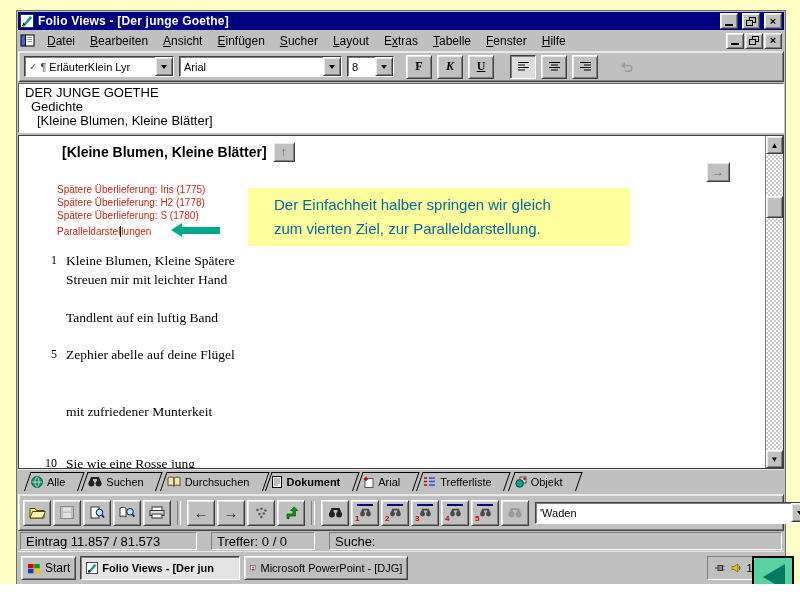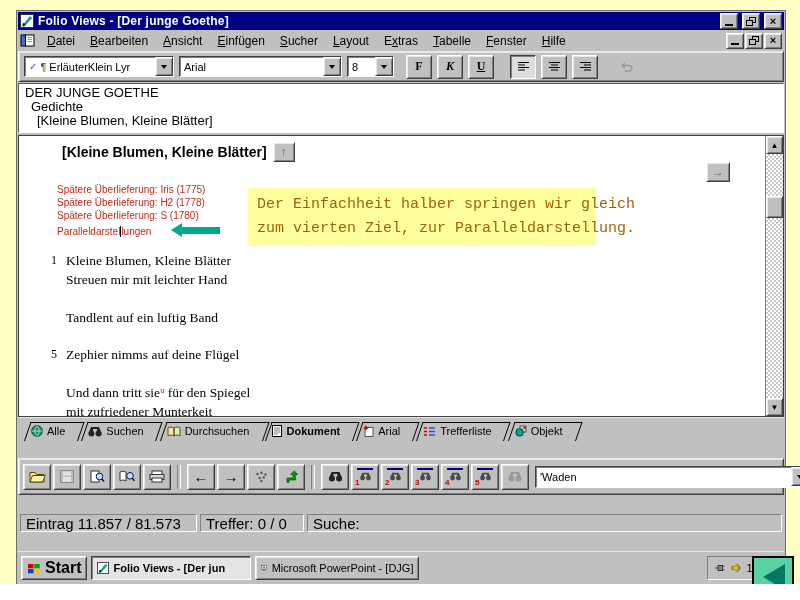--- a/index.html
+++ b/index.html
@@ -42,54 +42,54 @@
   .dochead{position:absolute;left:43px;top:6px;display:flex;align-items:center;gap:6px;
            font-family:"Liberation Sans",sans-serif;font-weight:bold;font-size:14px;white-space:nowrap}
   .squarebtn{width:20px;height:18px;display:flex;align-items:center;justify-content:center;
              font-weight:bold;font-size:12px;color:#3c7a86}
   .jumpright{position:absolute;right:35px;top:26px}
   .ann{position:absolute;left:38px;font-family:"Liberation Sans",sans-serif;font-size:10px;white-space:nowrap}
   .caret{display:inline-block;width:1px;height:11px;background:#000;vertical-align:-2px}
   .tealarrow{display:inline-flex;align-items:center;margin-left:10px;vertical-align:-2px}
   .tealarrow .head{width:0;height:0;border:7px solid transparent;border-right:11px solid #00a98c}
   .tealarrow .shaft{width:38px;height:7px;background:#00a98c}
-  .callout{position:absolute;left:229px;top:52px;width:330px;padding:5px 9px;background:#ffff9e;
-           font-family:Liberation Mono, monospace;font-size:15px;line-height:24px;color:#a16207;white-space:nowrap}
+  .callout{position:absolute;left:229px;top:52px;width:330px;padding:5px 26px;background:#ffff9e;
+           font-family:Liberation Sans, sans-serif;font-size:15px;line-height:24px;color:#0369a1;white-space:nowrap}
   .pline{position:absolute;left:0;display:flex;font-size:13.5px;white-space:nowrap}
   .pnum{width:38px;text-align:right;padding-right:9px;font-size:12px}
   .red{color:#c22818}
   .redsup{color:#cc0000;font-size:8.5px;vertical-align:4px}
   
   .vscroll{flex:0 0 17px;display:flex;flex-direction:column;border-left:1px solid #808080;
            background:#dadada;background-image:conic-gradient(#fff 25%,#c8c8c8 0 50%,#fff 0 75%,#c8c8c8 0);background-size:4px 4px}
   .sbtn{flex:0 0 16px;display:flex;align-items:center;justify-content:center;font-size:8px;color:#000}
   .thumb{flex:0 0 20px;margin-top:42px}
   .vsp{flex:1}
   
-  .tabbar{flex:0 0 auto;height:22px;display:flex;align-items:center;padding:2px 6px 16px;gap:3px;border-top:1px solid #e8e8e8}
+  .tabbar{flex:0 0 auto;height:22px;display:flex;align-items:flex-start;padding:2px 6px 0;gap:3px;border-top:1px solid #e8e8e8}
   .tab{position:relative;height:19px;padding:0 13px 0 7px;display:flex;align-items:center;gap:4px;font-size:11px;white-space:nowrap}
   .tab:before{content:"";position:absolute;inset:0;background:#c0c0c0;border:1px solid #000;border-bottom:0;
               transform:skewX(-19deg);transform-origin:100% 100%}
   .tab>*{position:relative}
   .tab.active{font-weight:bold}
   
   .navbar{flex:0 0 auto;height:31px;display:flex;align-items:center;gap:2px;padding:2px 4px;border-top:1px solid #e8e8e8}
   .nbtn{width:26px;height:24px;display:flex;align-items:center;justify-content:center;position:relative;flex:0 0 auto}
   .arrowg{font-size:15px;font-weight:bold;line-height:1}
   .sep{width:2px;height:24px;border-left:1px solid #808080;border-right:1px solid #fff;margin:0 4px;flex:0 0 auto}
   .numtag{position:absolute;left:3px;bottom:2px;font-size:8px;font-weight:bold;color:#cc0000;line-height:1}
   .bluebar{position:absolute;top:3px;left:5px;width:16px;height:2px;background:#000080}
   .qcombo{flex:0 0 auto;width:275px;height:22px;margin-left:4px}
   
-  .statusbar{flex:0 0 auto;height:18px;display:flex;gap:3px;padding:19px 2px;font-size:15px;align-items:stretch}
+  .statusbar{flex:0 0 auto;height:18px;display:flex;gap:14px;padding:1px 2px;font-size:13px;align-items:stretch}
   .spanel{display:flex;align-items:center;padding:0 5px;white-space:nowrap}
   
   .taskbar{flex:0 0 auto;height:28px;border-top:1px solid #e8e8e8;display:flex;align-items:center;gap:4px;padding:2px 3px}
   .task{height:22px;display:flex;align-items:center;gap:4px;font-size:11px;padding:0 5px;white-space:nowrap;overflow:hidden}
-  .task.start{font-weight:bold;font-size:16px}
+  .task.start{font-weight:normal;font-size:12px}
   .task.active{font-weight:bold;background:#e4e4e4;border-color:#404040 #fff #fff #404040;box-shadow:inset 1px 1px 0 #808080}
   .tray{margin-left:auto;height:22px;display:flex;align-items:center;gap:4px;padding:0 6px;font-size:11px}
   
   .navov{position:absolute;left:752px;top:556px;width:42px;height:42px;background:#5ad1a0;border:2px solid #000;
          display:flex;align-items:center;justify-content:center;box-sizing:border-box}
   .navov .tri-l{width:0;height:0;border:13px solid transparent;border-right:22px solid #007a63;margin-left:-12px}
   svg{display:block}
 </style>
 </head>
 <body>
@@ -228,43 +228,42 @@
             </span>
         </div>
 
         <div class="callout">
           <div>Der Einfachheit halber springen wir gleich</div>
           <div>zum vierten Ziel, zur Paralleldarstellung.</div>
         </div>
 
         <div class="pline" style="top:117px">
             <span class="pnum">1</span>
-            <span><span>Kleine Blumen, Kleine Blätter</span><sup class="redsup"></sup><span></span></span>
+            <span><span>Kleine Blumen, Kleine Spätere</span><sup class="redsup"></sup><span></span></span>
           </div>
         <div class="pline" style="top:136px">
             <span class="pnum"></span>
             <span><span>Streuen mir mit leichter Hand</span><sup class="redsup"></sup><span></span></span>
           </div>
         <div class="pline" style="top:155px">
             <span class="pnum"></span>
           </div>
         <div class="pline" style="top:174px">
             <span class="pnum"></span>
             <span><span>Tandlent auf ein luftig Band</span><sup class="redsup"></sup><span></span></span>
           </div>
         <div class="pline" style="top:211px">
             <span class="pnum">5</span>
-            <span><span>Zephier nimms auf deine Flügel</span><sup class="redsup"></sup><span></span></span>
+            <span><span>Zephier abelle auf deine Flügel</span><sup class="redsup"></sup><span></span></span>
           </div>
         <div class="pline" style="top:230px">
             <span class="pnum"></span>
           </div>
         <div class="pline" style="top:249px">
             <span class="pnum"></span>
-            <span><span>Und dann tritt sie</span><sup class="redsup">u</sup><span> für den Spiegel</span></span>
           </div>
         <div class="pline" style="top:268px">
             <span class="pnum"></span>
             <span><span>mit zufriedener Munterkeit</span><sup class="redsup"></sup><span></span></span>
           </div>
         <div class="pline" style="top:320px">
             <span class="pnum">10</span>
             <span><span>Sie wie eine Rosse jung</span><sup class="redsup"></sup><span></span></span>
           </div>
       </div>

